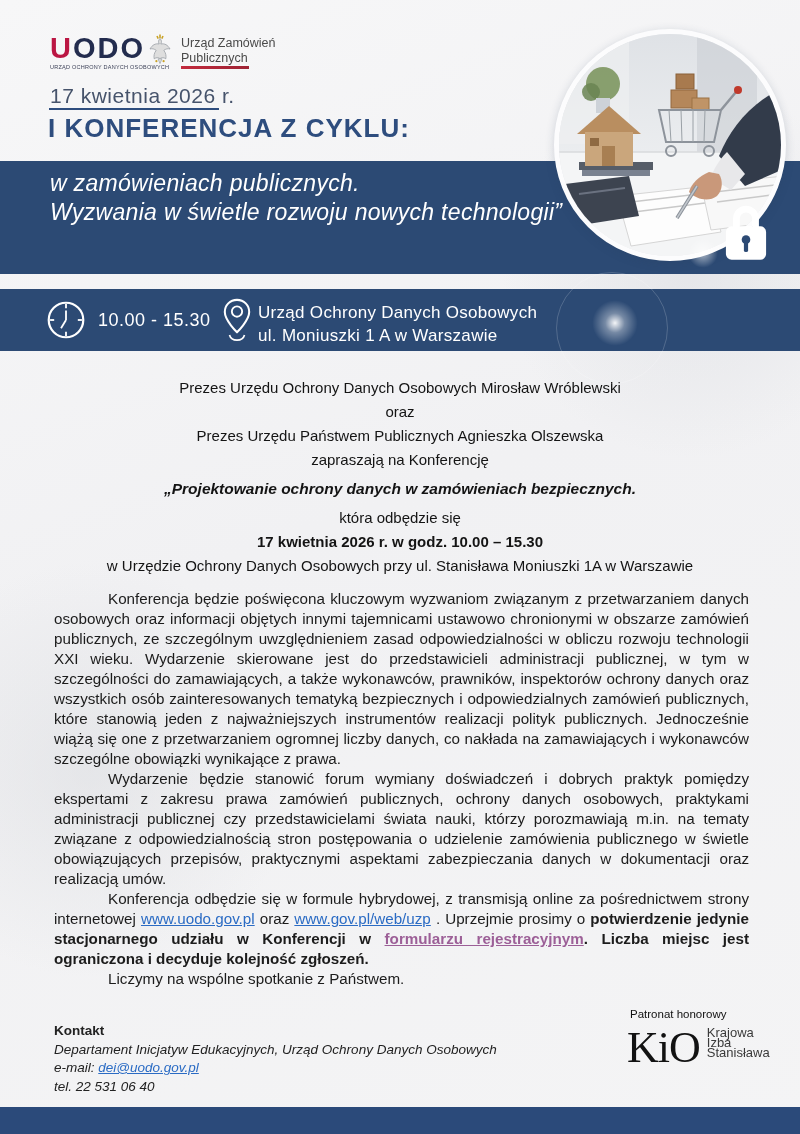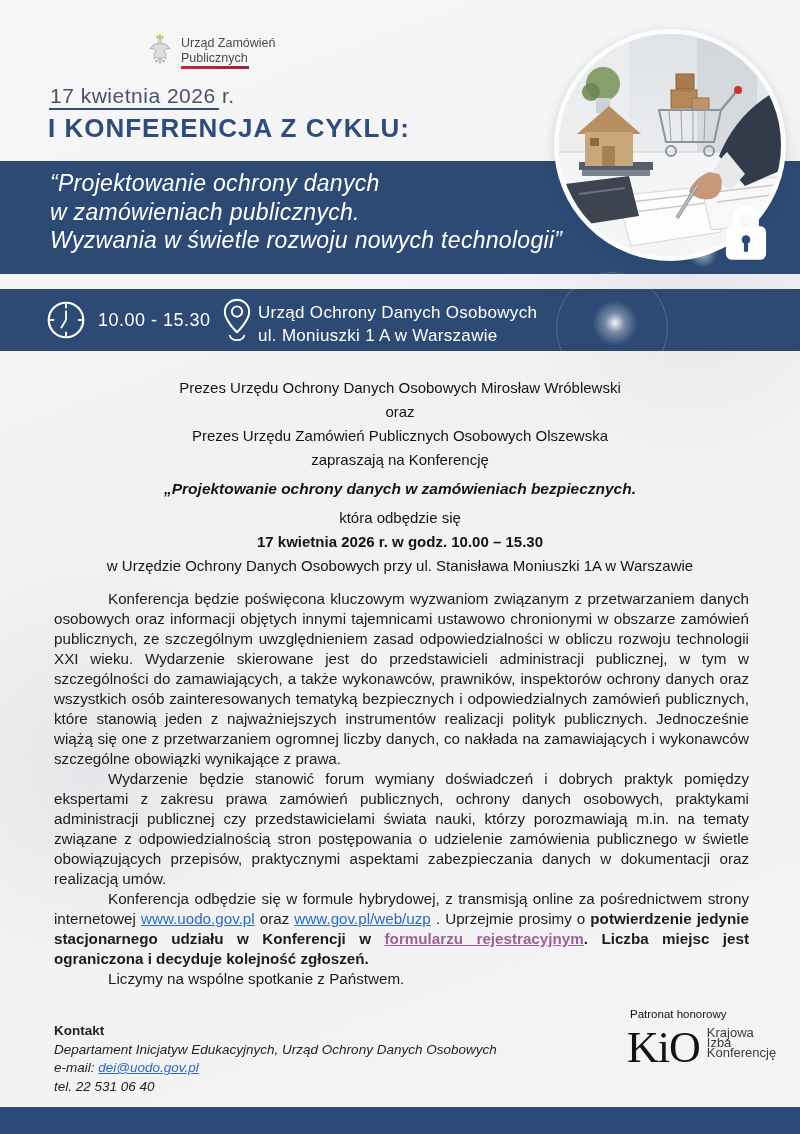--- a/index.html
+++ b/index.html
@@ -79,20 +79,24 @@
 
   .footer-band { position:absolute; left:0; top:1107px; width:800px; height:27px; background:var(--footer_blue,#2b4a7a); }
 </style>
 </head>
 <body>
 
 <div class="page">
   <div class="bg-blob1"></div>
   <div class="bg-blob2"></div>
 
+  <div class="uodo-logo">
+    <div class="uodo-text"><span class="u">U</span><span class="odo">ODO</span></div>
+    <div class="uodo-sub">URZĄD OCHRONY DANYCH OSOBOWYCH</div>
+  </div>
 
   <div class="uzp-logo">
     <span>
       <svg width="26" height="32" viewBox="0 0 26 32">
         <path d="M10 3 l1.2 2.6 M13 1.6 l0 3.6 M16 3 l-1.2 2.6" stroke="#c9a227" stroke-width="1.6" fill="none"></path>
         <path d="M13 5.5 C11.2 7.4 11.2 9.2 12.2 11 C8.4 10.2 5.2 12 3 16 C5.2 15.4 7.2 15.8 9.2 17.4 C7.2 19.8 6.6 22.8 7.2 25.8 C9.2 24.4 11.2 24.3 13 25.6 C14.8 24.3 16.8 24.4 18.8 25.8 C19.4 22.8 18.8 19.8 16.8 17.4 C18.8 15.8 20.8 15.4 23 16 C20.8 12 17.6 10.2 13.8 11 C14.8 9.2 14.8 7.4 13 5.5 Z" fill="#dedede" stroke="#9aa0a6" stroke-width="0.8"></path>
         <path d="M11 25.8 L15 25.8 L13 30.6 Z" fill="#dedede" stroke="#9aa0a6" stroke-width="0.7"></path>
         <circle cx="9.4" cy="28.2" r="1.1" fill="#c9a227"></circle>
         <circle cx="16.6" cy="28.2" r="1.1" fill="#c9a227"></circle>
       </svg>
@@ -103,21 +107,20 @@
     </div>
     <div class="uzp-underline"></div>
   </div>
 
   <div class="date-heading">17 kwietnia 2026 r.</div>
   <div class="date-underline"></div>
   <div class="series-title">I KONFERENCJA Z CYKLU:</div>
 
   <div class="quote-band">
     <div class="quote-text">
-      <div>“Projektowanie ochrony danych</div>
       <div>w zamówieniach publicznych.</div>
       <div>Wyzwania w świetle rozwoju nowych technologii”</div>
     </div>
   </div>
 
   <div class="info-band">
     <span class="clock-wrap">
       <svg width="40" height="40" viewBox="0 0 44 44">
         <circle cx="22" cy="22" r="19" stroke="#fff" stroke-width="2.4" fill="none"></circle>
         <line x1="22" y1="4.5" x2="22" y2="9" stroke="#fff" stroke-width="2"></line>
@@ -204,21 +207,21 @@
       <rect x="20.8" y="43" width="4.4" height="11" rx="2" fill="#2c4a74"></rect>
     </svg>
   </span>
   <div class="flare-ring"></div>
   <div class="flare-dot"></div>
   <div class="flare-dot2"></div>
 
   <div class="invitation">
     <div class="line">Prezes Urzędu Ochrony Danych Osobowych Mirosław Wróblewski</div>
     <div class="line">oraz</div>
-    <div class="line">Prezes Urzędu Zamówień Publicznych Osobowych Olszewska</div>
+    <div class="line">Prezes Urzędu Państwem Publicznych Agnieszka Olszewska</div>
     <div class="line">zapraszają na Konferencję</div>
     <div class="title-line gap6">„Projektowanie ochrony danych w zamówieniach bezpiecznych.</div>
     <div class="line gap6">która odbędzie się</div>
     <div class="line bold">17 kwietnia 2026 r. w godz. 10.00 – 15.30</div>
     <div class="line">w Urzędzie Ochrony Danych Osobowych przy ul. Stanisława Moniuszki 1A w Warszawie</div>
   </div>
 
   <div class="body-text">
     <p>Konferencja będzie poświęcona kluczowym wyzwaniom związanym z przetwarzaniem danych osobowych oraz informacji objętych innymi tajemnicami ustawowo chronionymi w obszarze zamówień publicznych, ze szczególnym uwzględnieniem zasad odpowiedzialności w obliczu rozwoju technologii XXI wieku. Wydarzenie skierowane jest do przedstawicieli administracji publicznej, w tym w szczególności do zamawiających, a także wykonawców, prawników, inspektorów ochrony danych oraz wszystkich osób zainteresowanych tematyką bezpiecznych i odpowiedzialnych zamówień publicznych, które stanowią jeden z najważniejszych instrumentów realizacji polityk publicznych. Jednocześnie wiążą się one z przetwarzaniem ogromnej liczby danych, co nakłada na zamawiających i wykonawców szczególne obowiązki wynikające z prawa.</p>
     <p>Wydarzenie będzie stanowić forum wymiany doświadczeń i dobrych praktyk pomiędzy ekspertami z zakresu prawa zamówień publicznych, ochrony danych osobowych, praktykami administracji publicznej czy przedstawicielami świata nauki, którzy porozmawiają m.in. na tematy związane z odpowiedzialnością stron postępowania o udzielenie zamówienia publicznego w świetle obowiązujących przepisów, praktycznymi aspektami zabezpieczania danych w dokumentacji oraz realizacją umów.</p>
@@ -232,18 +235,18 @@
     <div class="it"><span>e-mail: </span><a class="link-blue">dei@uodo.gov.pl</a></div>
     <div class="it">tel. 22 531 06 40</div>
   </div>
 
   <div class="patronage-heading">Patronat honorowy</div>
   <div class="kio-logo">
     <div class="kio-mark">KiO</div>
     <div class="kio-org">
       <div>Krajowa</div>
       <div>Izba</div>
-      <div>Konferencję</div>
+      <div>Stanisława</div>
     </div>
   </div>
 
   <div class="footer-band"></div>
 </div>
 
 </body></html>

